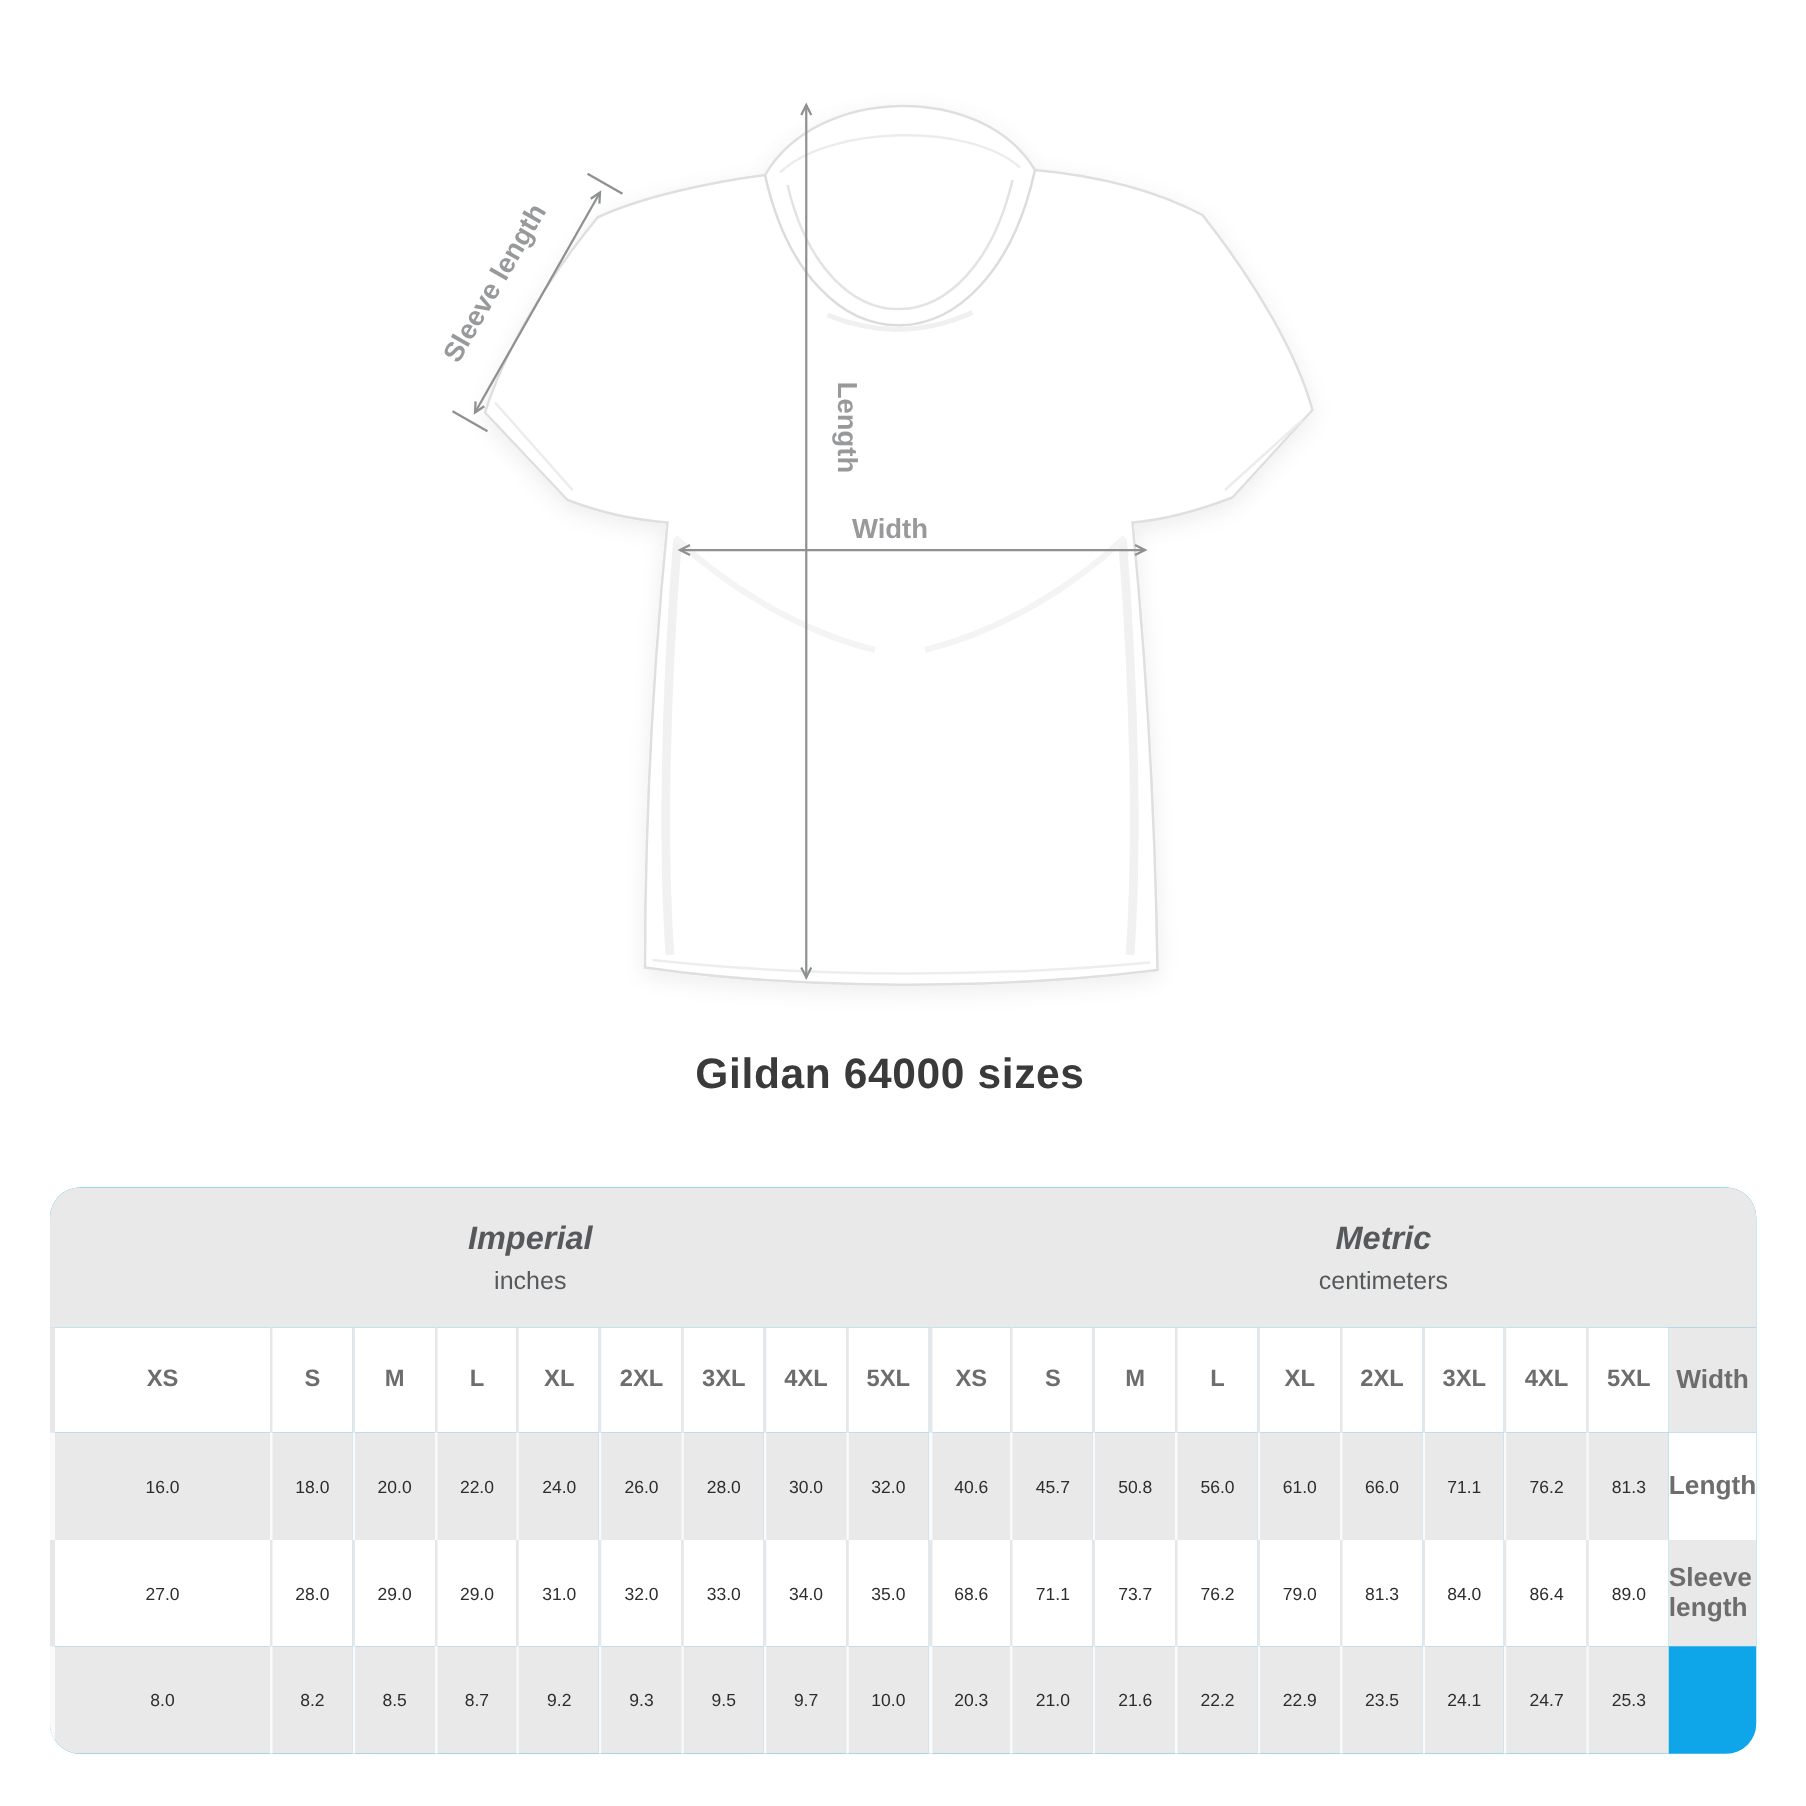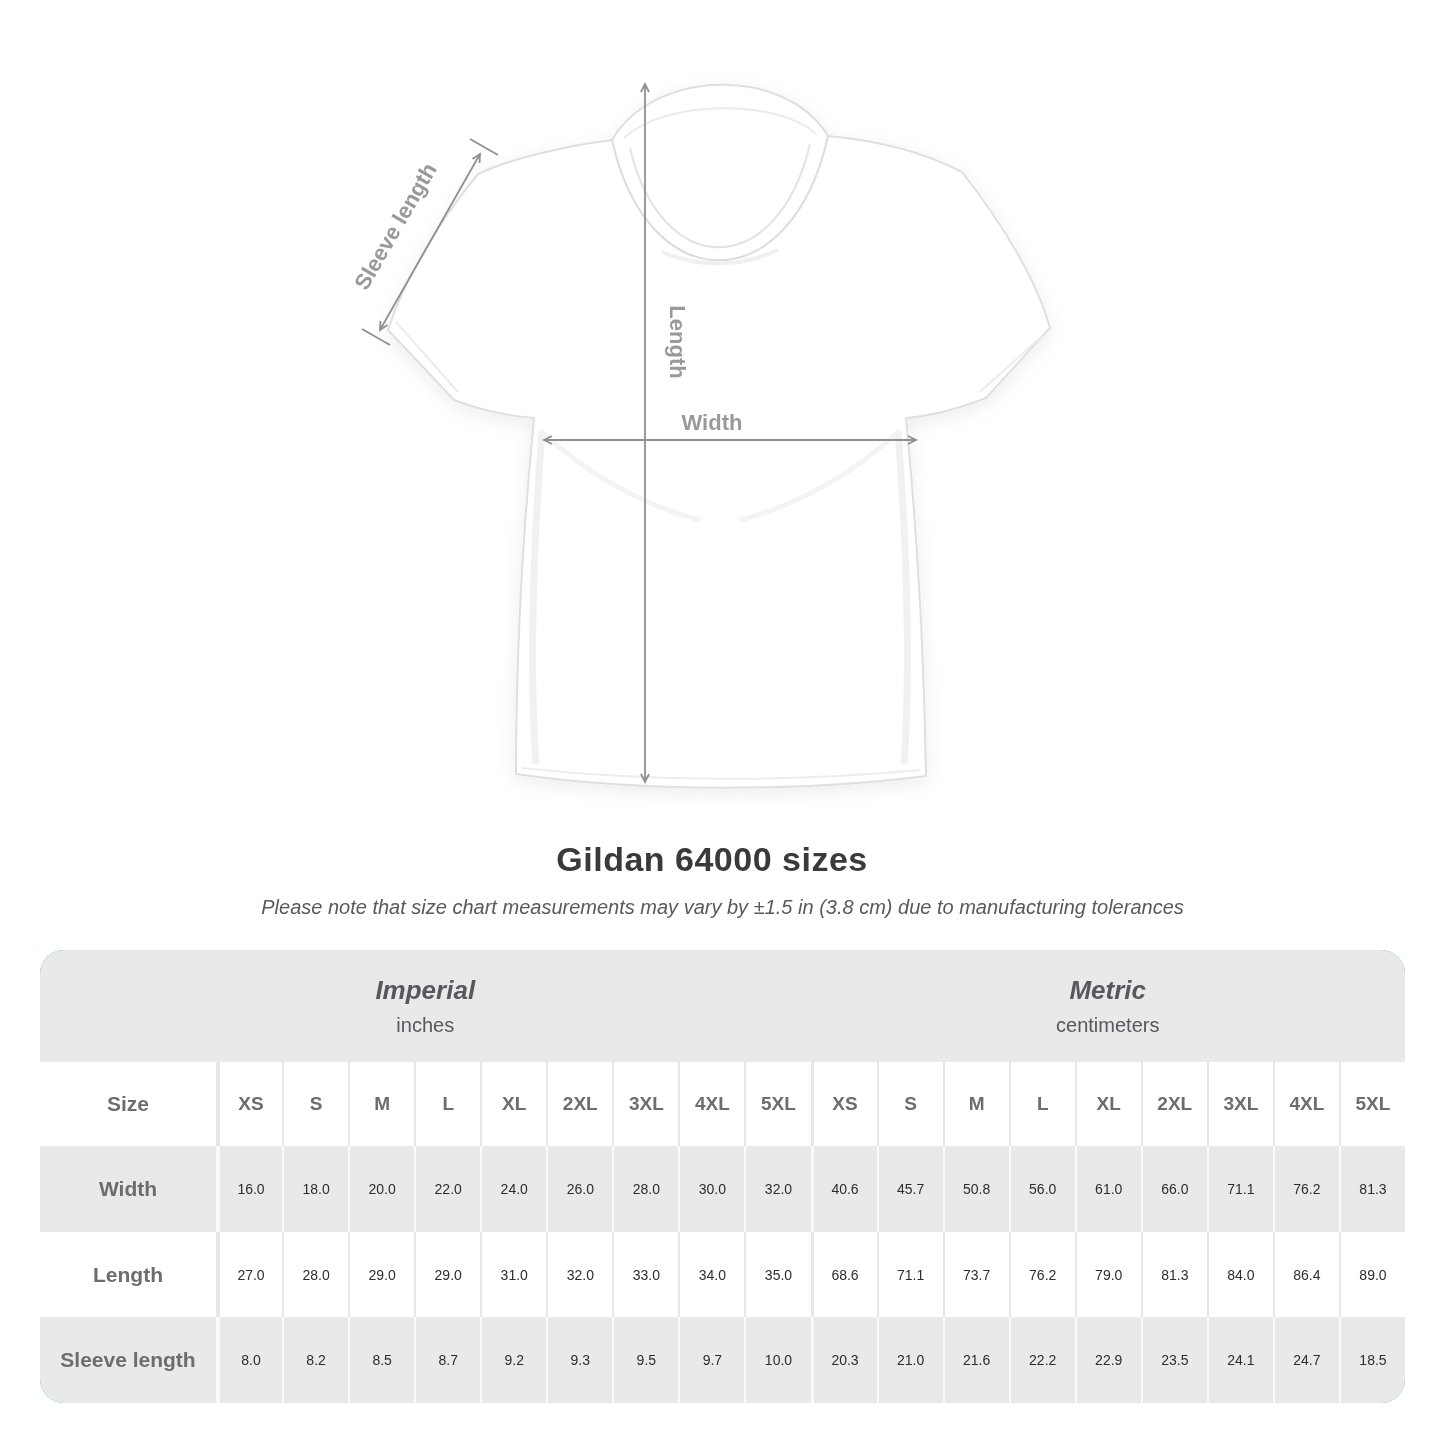--- a/index.html
+++ b/index.html
@@ -91,33 +91,31 @@
       <line x1="470" y1="139" x2="498" y2="155"></line>
       <line x1="362" y1="329" x2="390" y2="345"></line>
     </g>
 
     <text transform="translate(402,230) rotate(-60)" text-anchor="middle" font-size="22" font-weight="bold" fill="#98999b">Sleeve length</text>
     <text transform="translate(670,342) rotate(90)" text-anchor="middle" font-size="22" font-weight="bold" fill="#98999b">Length</text>
     <text x="712" y="430" text-anchor="middle" font-size="22" font-weight="bold" fill="#98999b">Width</text>
   </svg>
 
   <div class="title">Gildan 64000 sizes</div>
-  <div class="subtitle">Please note that size chart measurements may vary by ±1.5 in (3.8 cm) due to manufacturing tolerances</div>
 
   <div class="size-table" id="sizeTable">
     <div class="band band-imperial">
       <div class="band-name">Imperial</div>
       <div class="band-unit">inches</div>
     </div>
     <div class="band band-metric">
       <div class="band-name">Metric</div>
       <div class="band-unit">centimeters</div>
     </div>
 
-  <div class="cell row-light head-text">Size</div>
       <div class="cell row-light size-head sep sep-label">XS</div>
       <div class="cell row-light size-head sep">S</div>
       <div class="cell row-light size-head sep">M</div>
       <div class="cell row-light size-head sep">L</div>
       <div class="cell row-light size-head sep">XL</div>
       <div class="cell row-light size-head sep">2XL</div>
       <div class="cell row-light size-head sep">3XL</div>
       <div class="cell row-light size-head sep">4XL</div>
       <div class="cell row-light size-head sep">5XL</div>
       <div class="cell row-light size-head sep sep-group">XS</div>
@@ -178,16 +176,16 @@
       <div class="cell value row-shaded sep">9.7</div>
       <div class="cell value row-shaded sep">10.0</div>
       <div class="cell value row-shaded sep sep-group">20.3</div>
       <div class="cell value row-shaded sep">21.0</div>
       <div class="cell value row-shaded sep">21.6</div>
       <div class="cell value row-shaded sep">22.2</div>
       <div class="cell value row-shaded sep">22.9</div>
       <div class="cell value row-shaded sep">23.5</div>
       <div class="cell value row-shaded sep">24.1</div>
       <div class="cell value row-shaded sep">24.7</div>
-      <div class="cell value row-shaded sep">18.5</div>
+      <div class="cell value row-shaded sep">25.3</div>
     </div>
 
 </div>
 
 </body></html>

